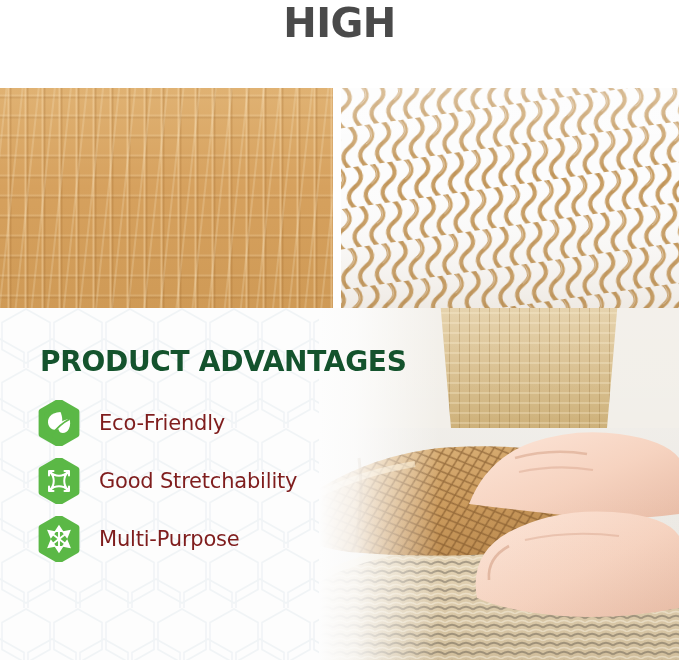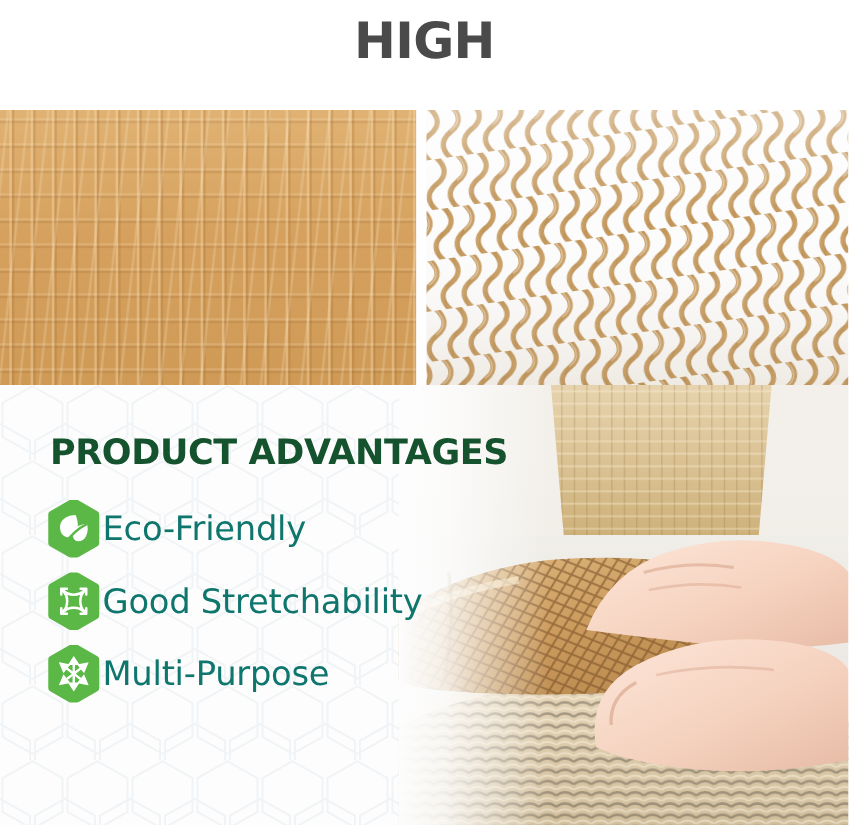--- a/index.html
+++ b/index.html
@@ -32,21 +32,21 @@
   }
   .title-line {
     font-family: "DejaVu Sans", sans-serif;
     font-weight: bold;
     color: #4a4a4a;
     letter-spacing: -0.5px;
     line-height: 0.97;
   }
   .title-line-1 {
     font-size: 40px;
-    padding-top: 14px;
+    padding-top: 4px;
   }
   .title-line-2 {
     font-size: 40px;
   }
 
   
   .photo-band {
     position: absolute;
     left: 0;
     top: 88px;
@@ -174,24 +174,25 @@
     height: 58px;
   }
   .feature-icon {
     width: 46px;
     height: 46px;
     flex: 0 0 46px;
     position: relative;
   }
   .feature-icon svg { display: block; }
   .feature-label {
+    margin-left: 17px;
     font-family: "DejaVu Sans", sans-serif;
-    font-size: 27px;
+    font-size: 21px;
     font-weight: 400;
-    color: #0f766e;
+    color: #7f1d1d;
     letter-spacing: -0.2px;
     white-space: nowrap;
   }
 </style>
 </head>
 <body>
 
 <div class="page">
 
   <div class="title-block">

